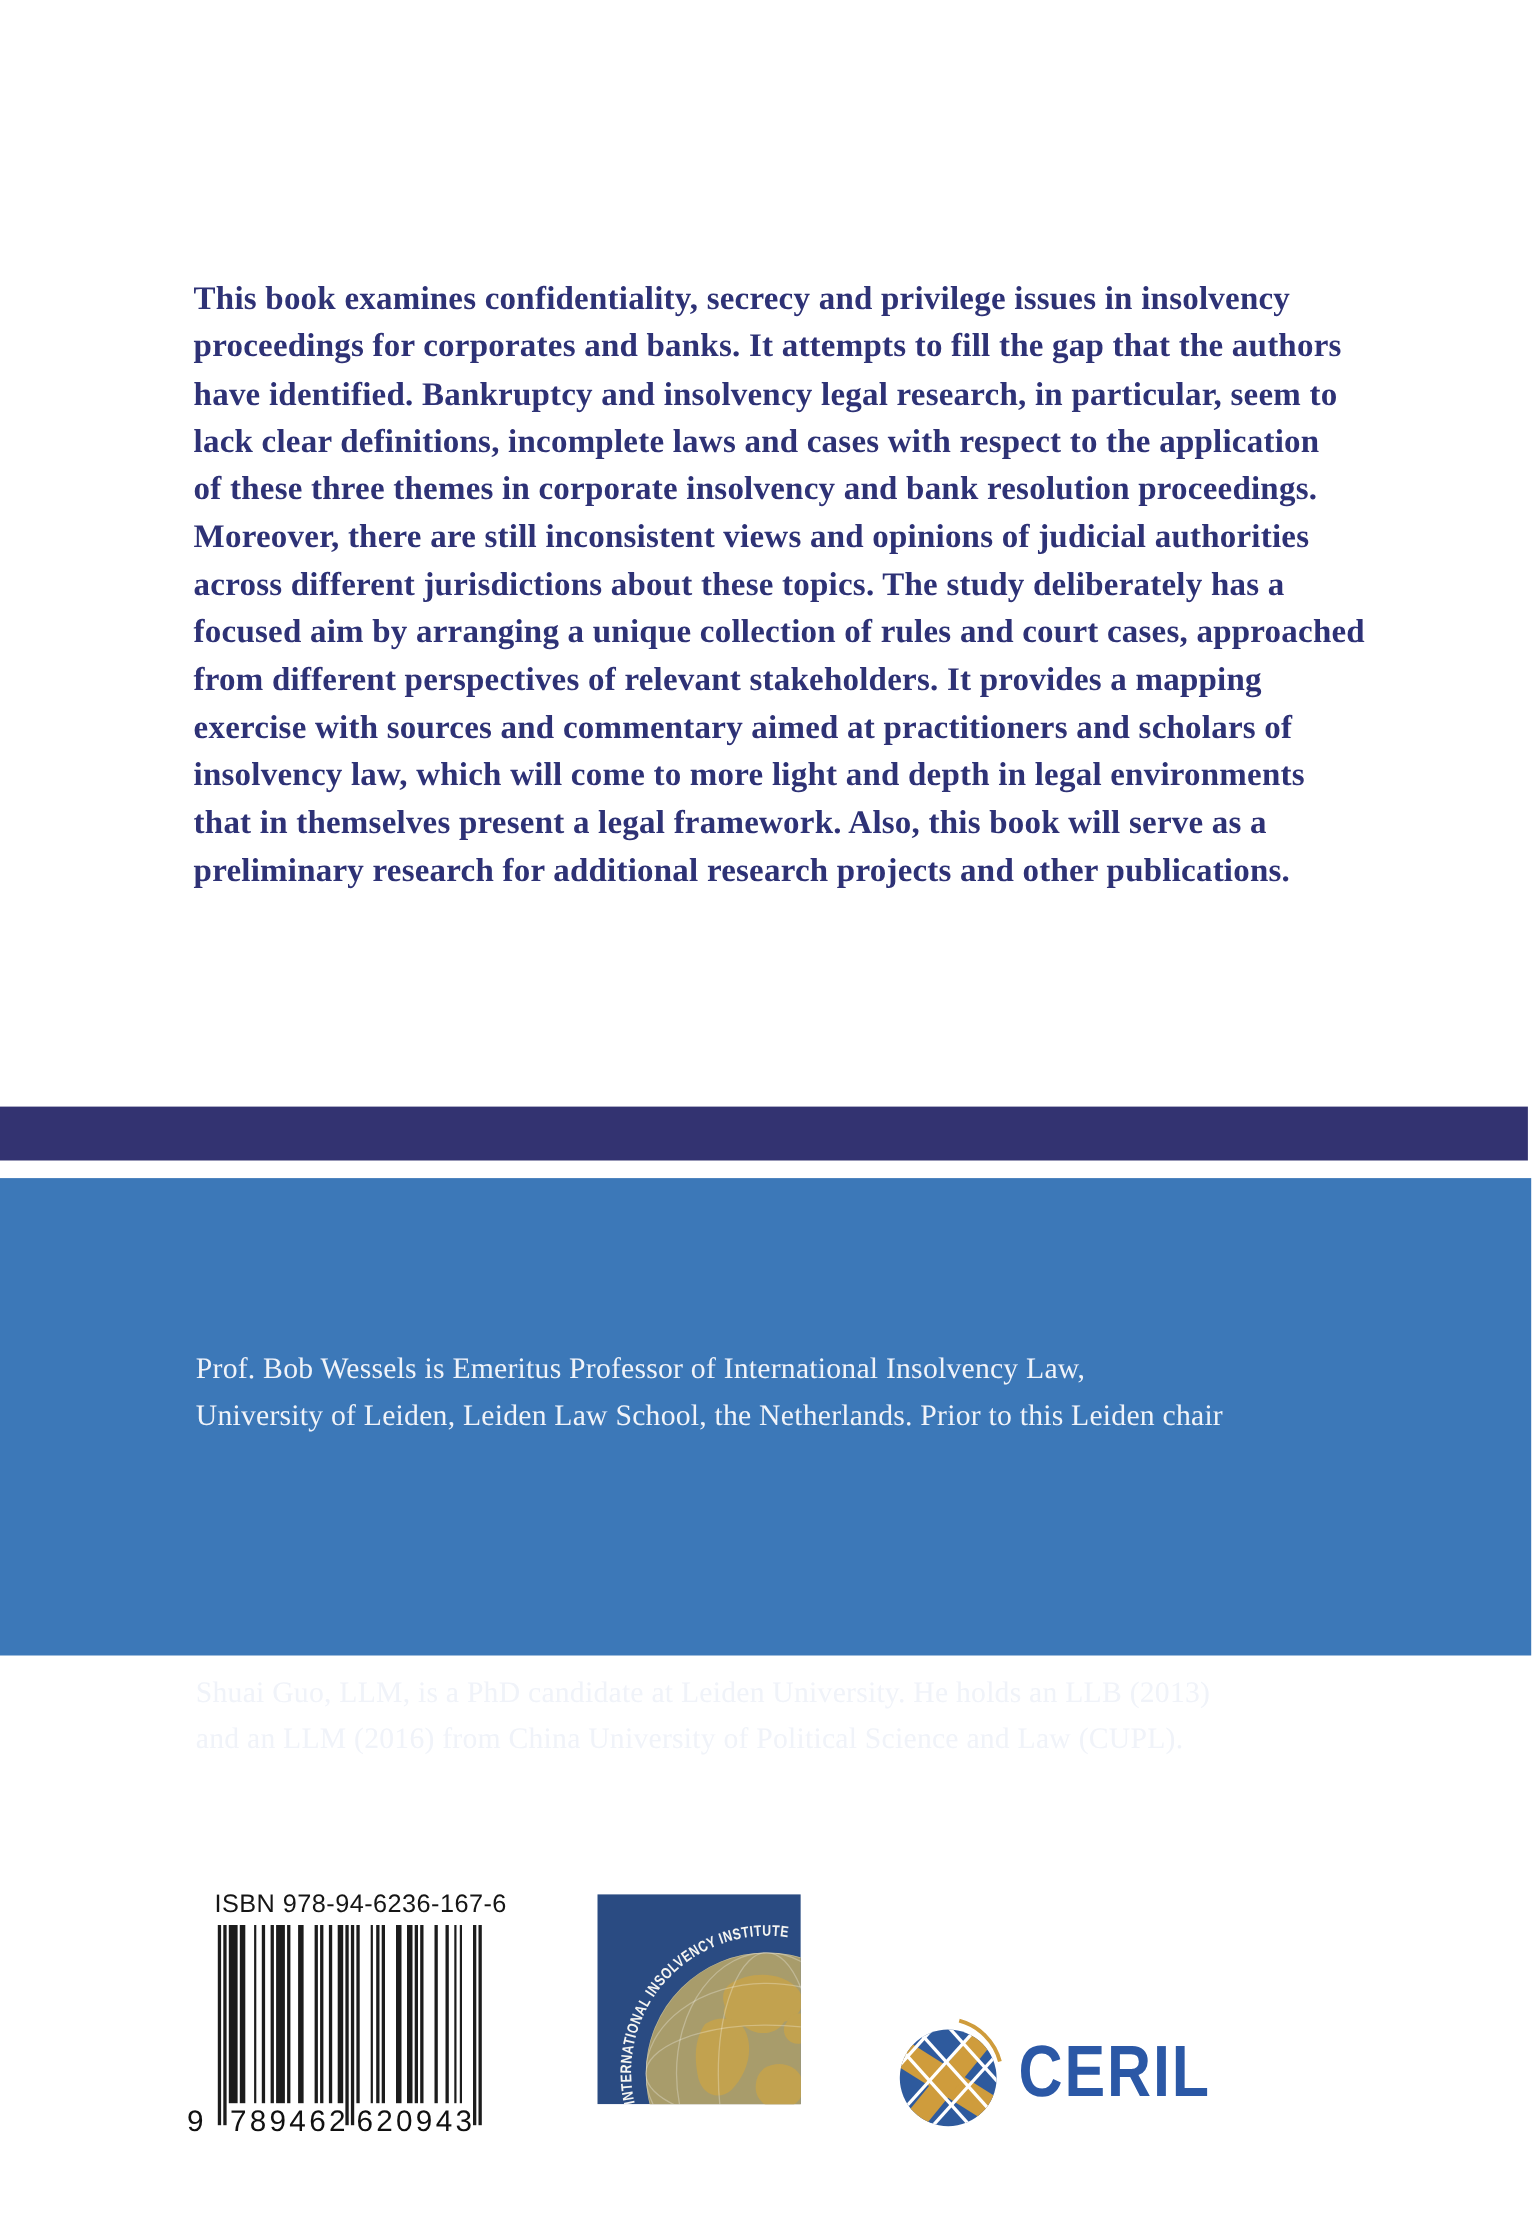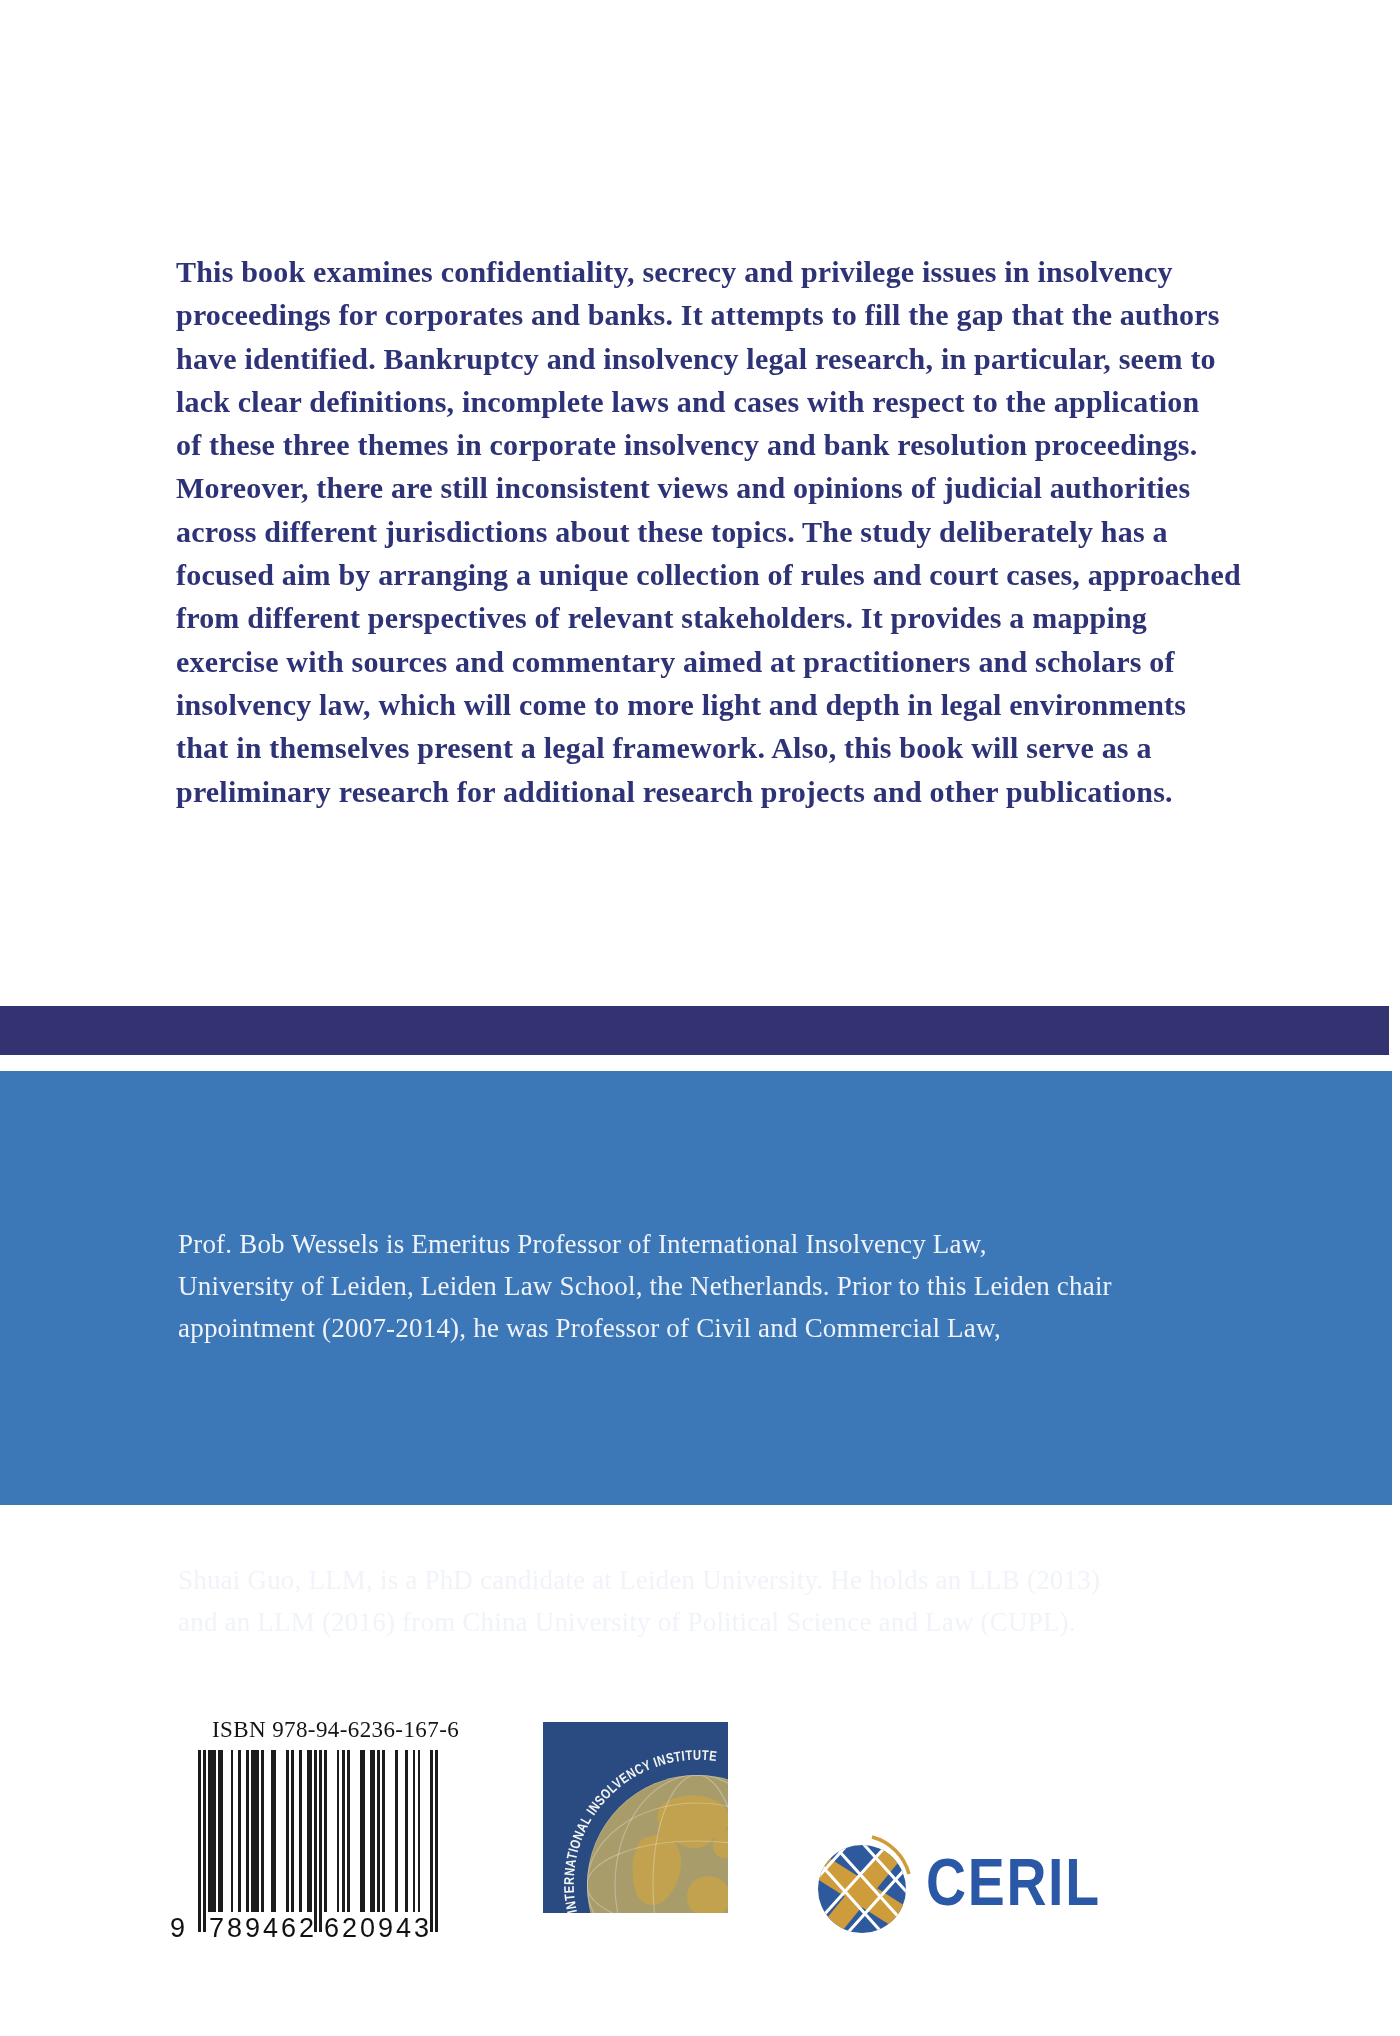--- a/index.html
+++ b/index.html
@@ -21,22 +21,22 @@
   .author-band{position:absolute;left:0;top:1071px;width:1392px;height:434px;}
 
   .bio{
     position:absolute;left:178px;top:1139px;
     font-size:27px;line-height:42px;white-space:pre;letter-spacing:0.2px;
   }
   .bio-gap{height:42px;}
 
   
   .isbn-label{
-    position:absolute;left:212px;top:1717px;
-    font-family:Liberation Serif, serif;font-size:23px;letter-spacing:0.4px;
+    position:absolute;left:195px;top:1717px;
+    font-family:Liberation Sans, sans-serif;font-size:23px;letter-spacing:0.4px;
     color:#151515;
   }
   .barcode{position:absolute;left:198px;top:1750px;width:240px;height:182px;}
   .bar{position:absolute;top:0;background:#1c1c1c;}
   .digit{
     position:absolute;font-family:"Liberation Sans",sans-serif;
     font-size:27px;color:#111;
   }
   .lead-digit{left:170px;top:1913px;}
   .digit-group1{left:209px;top:1913px;letter-spacing:3px;text-align:right;}
@@ -57,21 +57,21 @@
 
 <div class="cover">
 
   <div class="synopsis" style="color: rgb(46, 50, 118);"><div>This book examines confidentiality, secrecy and privilege issues in insolvency</div><div>proceedings for corporates and banks. It attempts to fill the gap that the authors</div><div>have identified. Bankruptcy and insolvency legal research, in particular, seem to</div><div>lack clear definitions, incomplete laws and cases with respect to the application</div><div>of these three themes in corporate insolvency and bank resolution proceedings.</div><div>Moreover, there are still inconsistent views and opinions of judicial authorities</div><div>across different jurisdictions about these topics. The study deliberately has a</div><div>focused aim by arranging a unique collection of rules and court cases, approached</div><div>from different perspectives of relevant stakeholders. It provides a mapping</div><div>exercise with sources and commentary aimed at practitioners and scholars of</div><div>insolvency law, which will come to more light and depth in legal environments</div><div>that in themselves present a legal framework. Also, this book will serve as a</div><div>preliminary research for additional research projects and other publications.</div></div>
 
   <div class="divider-band" style="background: rgb(51, 51, 113);"></div>
 
   <div class="author-band" style="background: rgb(60, 120, 184);"></div>
 
   <div class="bio" style="color: rgb(240, 243, 249);">
-    <div><div>Prof. Bob Wessels is Emeritus Professor of International Insolvency Law,</div><div>University of Leiden, Leiden Law School, the Netherlands. Prior to this Leiden chair</div><div>appointment (2007-2014), he was Professor of Civil and Commercial Law,</div></div>
+    <div><div>Prof. Bob Wessels is Emeritus Professor of International Insolvency Law,</div><div>University of Leiden, Leiden Law School, the Netherlands. Prior to this Leiden chair</div></div>
     <div class="bio-gap"></div>
     <div><div>Shuai Guo, LLM, is a PhD candidate at Leiden University. He holds an LLB (2013)</div><div>and an LLM (2016) from China University of Political Science and Law (CUPL).</div></div>
   </div>
 
   <div class="isbn-label">ISBN 978-94-6236-167-6</div>
   <div class="barcode">
       <div class="bar" style="left: 0px; width: 2.53px; height: 182px; background: rgb(28, 28, 28);"></div>
       <div class="bar" style="left: 5.05px; width: 2.53px; height: 182px; background: rgb(28, 28, 28);"></div>
       <div class="bar" style="left: 10.11px; width: 7.58px; height: 162px; background: rgb(28, 28, 28);"></div>
       <div class="bar" style="left: 20.21px; width: 5.05px; height: 162px; background: rgb(28, 28, 28);"></div>

